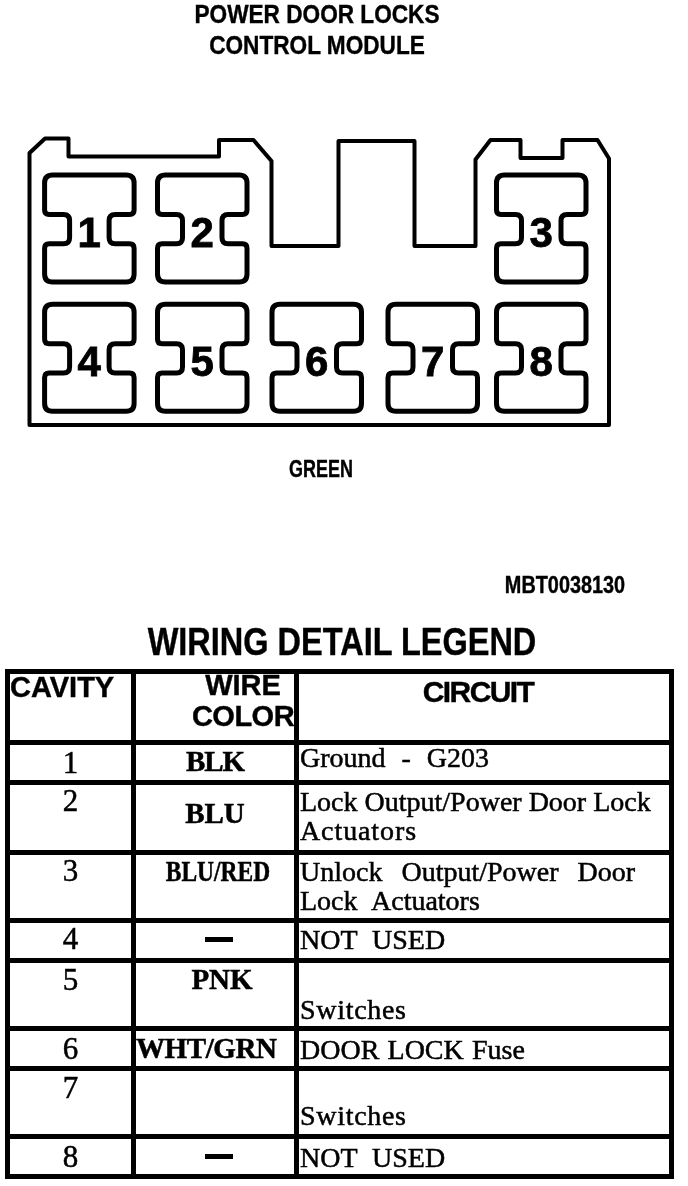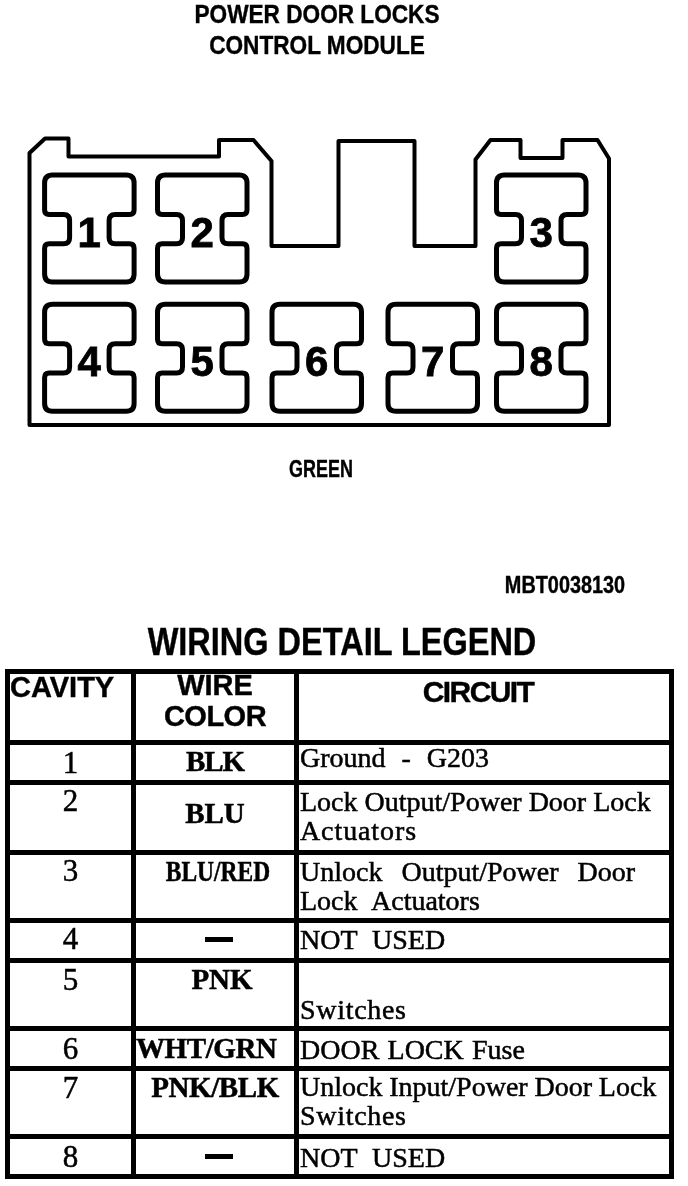--- a/index.html
+++ b/index.html
@@ -76,21 +76,21 @@
 <div class="line" style="left:9px; top:958px; width:660px; height:5px;"></div>
 
 <div class="line" style="left:9px; top:1026px; width:660px; height:5px;"></div>
 
 <div class="line" style="left:9px; top:1066px; width:660px; height:5px;"></div>
 
 <div class="line" style="left:9px; top:1134px; width:660px; height:5px;"></div>
 
 <div class="abs hdr" style="left:10px; top:672.5px; width:145px; text-align:left; font-size:29px; line-height:29px;">CAVITY</div>
 
-<div class="abs hdr" style="left:136px; top:669.5px; width:158px; text-align:center; font-size:29px; line-height:31px;">WIRE<br><span style="letter-spacing:-0.5px;">COLOR</span></div>
+<div class="abs hdr" style="left:136px; top:669.5px; width:158px; text-align:center; font-size:29px; line-height:31px;padding-left:28px;">WIRE<br><span style="letter-spacing:-0.5px;">COLOR</span></div>
 
 <div class="abs hdr" style="left:298px; top:677px; width:360px; text-align:center; font-size:30px; line-height:30px; letter-spacing:-1.6px;">CIRCUIT</div>
 
 <div class="abs ser" style="left:10px; top:748px; width:121px; text-align:center; font-size:31px; line-height:29px;">1</div>
 
 <div class="abs ser" style="left:136px; top:747px; width:158px; text-align:center; font-weight:bold; font-size:29px; line-height:29px; letter-spacing:-1.0px;">BLK</div>
 
 <div class="abs ser" style="left:300px; top:743px; width:380px; font-size:28px; line-height:29px; white-space:nowrap;"><span style="word-spacing:9px;margin-top:12px;">Ground - G203</span></div>
 
 <div class="abs ser" style="left:10px; top:786px; width:121px; text-align:center; font-size:31px; line-height:29px;">2</div>
@@ -118,22 +118,21 @@
 <div class="abs ser" style="left:300px; top:965.5px; width:380px; font-size:28px; line-height:29px; white-space:nowrap;"><br><span style="letter-spacing:0.7px;">Switches</span></div>
 
 <div class="abs ser" style="left:10px; top:1033.5px; width:121px; text-align:center; font-size:31px; line-height:29px;">6</div>
 
 <div class="abs ser" style="left:136px; top:1034.2px; width:130px; text-align:center; font-weight:bold; font-size:29px; line-height:29px; letter-spacing:-0.4px;">WHT/GRN</div>
 
 <div class="abs ser" style="left:300px; top:1034.5px; width:380px; font-size:28px; line-height:29px; white-space:nowrap;"><span style="word-spacing:1.2px;">DOOR LOCK Fuse</span></div>
 
 <div class="abs ser" style="left:10px; top:1072.5px; width:121px; text-align:center; font-size:31px; line-height:29px;">7</div>
 
-<div class="abs ser" style="left:136px; top:1073.2px; width:158px; text-align:center; font-weight:bold; font-size:29px; line-height:29px; letter-spacing:-0.4px;">PNK/BLK</div>
 
-<div class="abs ser" style="left:300px; top:1071.5px; width:380px; font-size:28px; line-height:29px; white-space:nowrap;"><span style="word-spacing:-0.2px;">Unlock Input/Power Door Lock</span><br><span style="letter-spacing:0.7px;">Switches</span></div>
+<div class="abs ser" style="left:300px; top:1071.5px; width:380px; font-size:28px; line-height:29px; white-space:nowrap;"><br><span style="letter-spacing:0.7px;">Switches</span></div>
 
 <div class="abs ser" style="left:10px; top:1141.5px; width:121px; text-align:center; font-size:31px; line-height:29px;">8</div>
 
 <div class="line" style="left:205px; top:1154px; width:28px; height:4.5px;"></div>
 
 <div class="abs ser" style="left:300px; top:1142.5px; width:380px; font-size:28px; line-height:29px; white-space:nowrap;"><span style="word-spacing:8px;">NOT USED</span></div>
 </div>
 
 </body></html>

